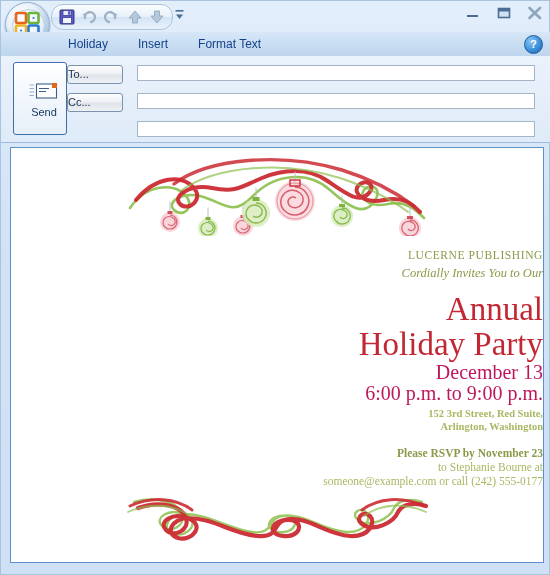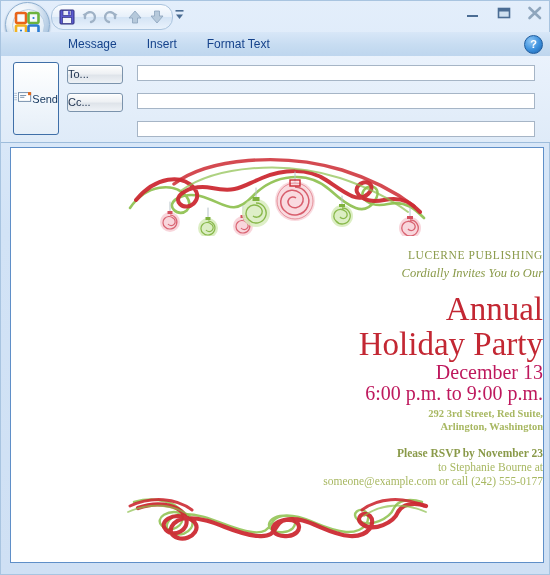--- a/index.html
+++ b/index.html
@@ -63,21 +63,21 @@
   .header{
     position:absolute;left:0;top:55px;width:550px;height:86px;
     background:linear-gradient(180deg,#eaf2fc 0%,#dfebf8 100%);
     border-bottom:1px solid #9dbcdb;
   }
   .send-btn{
     position:absolute;left:12px;top:6px;width:44px;height:71px;
     border:1px solid #3f6fa8;border-radius:3px;
     background:linear-gradient(180deg,#ffffff 0%,#f2f7fc 50%,#e6eff8 100%);
     cursor:pointer;
-    display:flex;flex-direction:row;align-items:center;justify-content:center;
+    display:flex;flex-direction:column;align-items:center;justify-content:center;padding-left:8px;
   }
   .send-icon{width:30px;height:22px;margin-bottom:4px;}
   .send-label{font-size:11px;color:#14365e;}
 
   .fieldbtn{
     position:absolute;left:66px;width:54px;height:17px;
     border:1px solid #7b93ac;border-radius:3px;
     background:linear-gradient(180deg,#fdfdfd 0%,#eef1f4 45%,#dfe4ea 55%,#eef2f6 100%);
     font-size:11px;color:#1b2f4d;line-height:16px;cursor:pointer;
     box-shadow:inset 0 1px 0 #fff;
@@ -203,21 +203,21 @@
         <svg viewBox="0 0 20 16">
             <path d="M4.5 3 L15 13 M15 3 L4.5 13" stroke="#8fa6bd" stroke-width="2.6" stroke-linecap="round"></path>
           </svg>
       </div>
     </div>
   </div>
 
   <div class="tabbar">
     <div class="tabs">
       <div class="tab">
-          <span>Message</span>
+          <span>Holiday</span>
         </div>
       <div class="tab">
           <span>Insert</span>
         </div>
       <div class="tab">
           <span>Format Text</span>
         </div>
     </div>
     <div class="helpbtn">?</div>
   </div>
@@ -313,21 +313,21 @@
       <div class="tagline">Cordially Invites You to Our</div>
       <div class="title">
         <div>Annual</div>
         <div>Holiday Party</div>
       </div>
       <div class="date">
         <div>December 13</div>
         <div>6:00 p.m. to 9:00 p.m.</div>
       </div>
       <div class="address">
-        <div>292 3rd Street, Red Suite,</div>
+        <div>152 3rd Street, Red Suite,</div>
         <div>Arlington, Washington</div>
       </div>
       <div class="rsvp-head">Please RSVP by November 23</div>
       <div class="rsvp-body">
         <div>to  Stephanie Bourne at</div>
         <div>someone@example.com or call (242) 555-0177</div>
       </div>
 
       <svg class="orn-bot" viewBox="0 0 310 62">
         <g fill="none" stroke-linecap="round">

